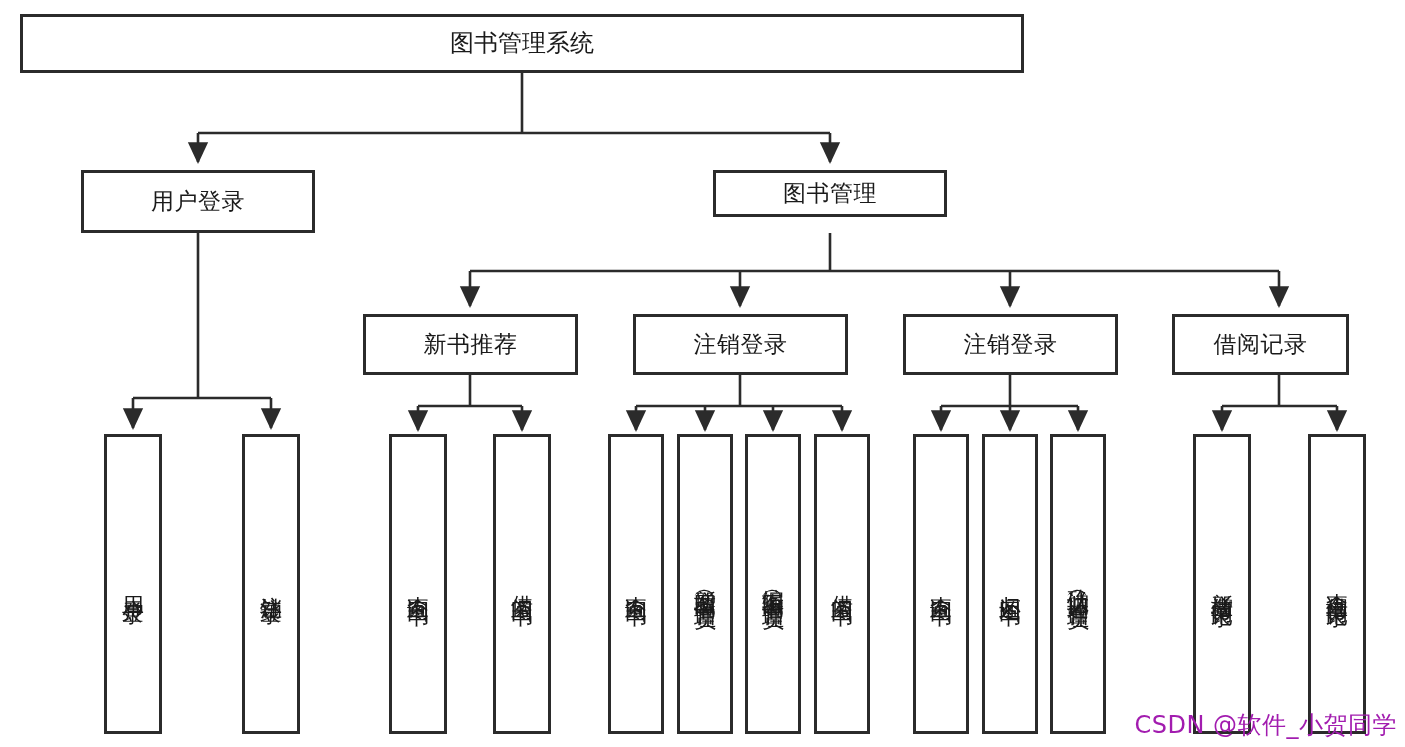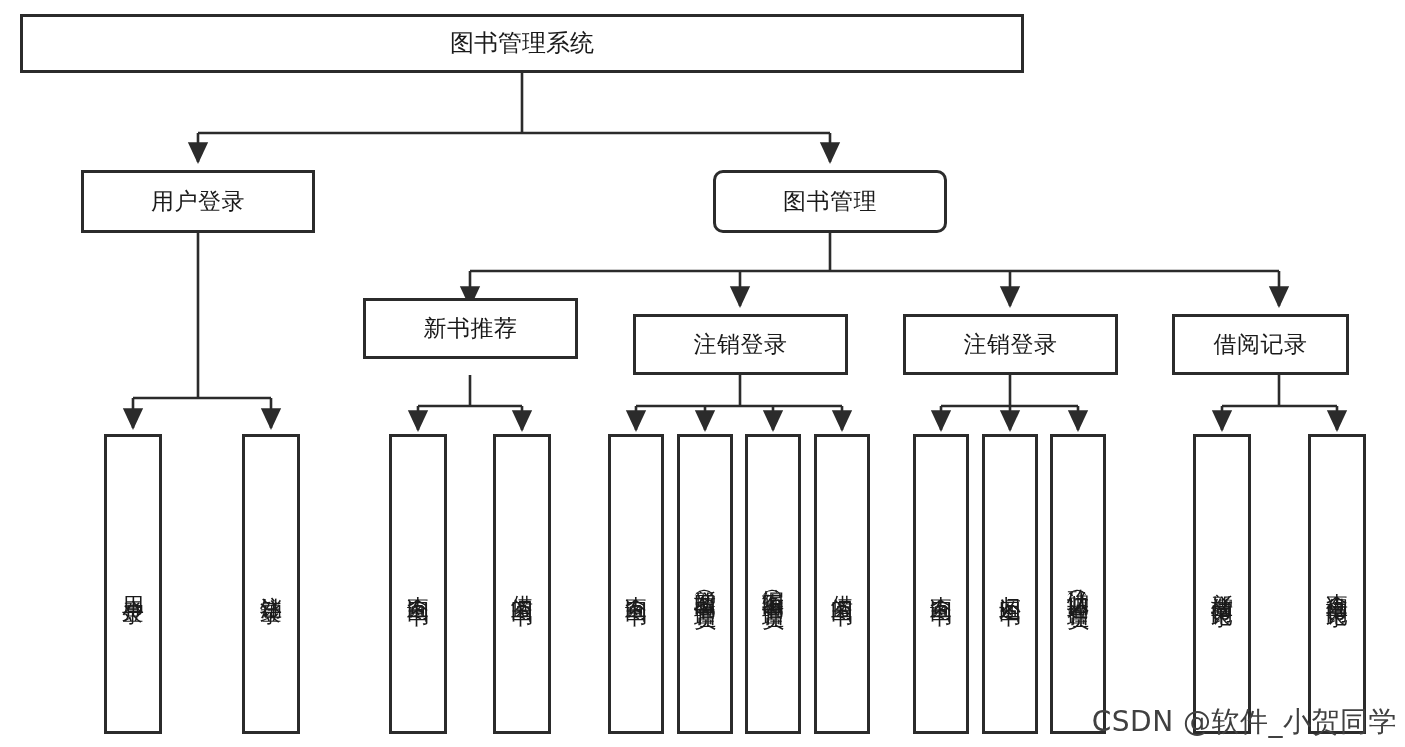--- a/index.html
+++ b/index.html
@@ -50,22 +50,22 @@
     padding: 4px 0;
     white-space: nowrap;
   }
   .node.v .vtxt {
     display: block;
   }
   .watermark {
     position: absolute;
     right: 8px;
     bottom: 6px;
-    font-size: 28px;
-    color: #404040;
+    font-size: 24px;
+    color: #a21caf;
     letter-spacing: 0.5px;
     white-space: nowrap;
   }
 </style>
 </head>
 <body>
 
 <div id="canvas">
 
   <svg id="wires" viewBox="0 0 1405 747" xmlns="http://www.w3.org/2000/svg">
@@ -118,25 +118,25 @@
     </g>
   </svg>
 
   <div class="node root" style="left:20px; top:14px; width:1004px; height:59px;">
     <span>图书管理系统</span>
   </div>
 
   <div class="node h" style="left:81px; top:170px; width:234px; height:63px;">
     <span>用户登录</span>
   </div>
-  <div class="node h" style="left:713px; top:170px; width:234px; height:63px;border-radius:10px;">
+  <div class="node h" style="left:713px; top:170px; width:234px; height:47px;">
     <span>图书管理</span>
   </div>
 
-  <div class="node h" style="left:363px; top:298px; width:215px; height:61px;">
+  <div class="node h" style="left:363px; top:314px; width:215px; height:61px;">
     <span>新书推荐</span>
   </div>
   <div class="node h" style="left:633px; top:314px; width:215px; height:61px;">
     <span>注销登录</span>
   </div>
   <div class="node h" style="left:903px; top:314px; width:215px; height:61px;">
     <span>注销登录</span>
   </div>
   <div class="node h" style="left:1172px; top:314px; width:177px; height:61px;">
     <span>借阅记录</span>

